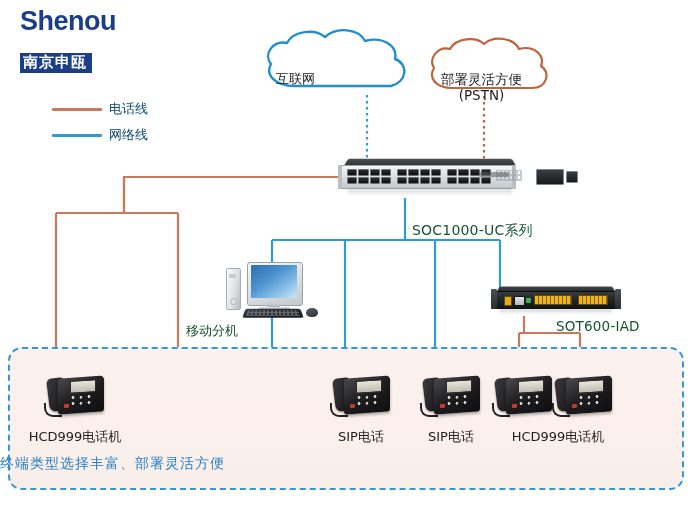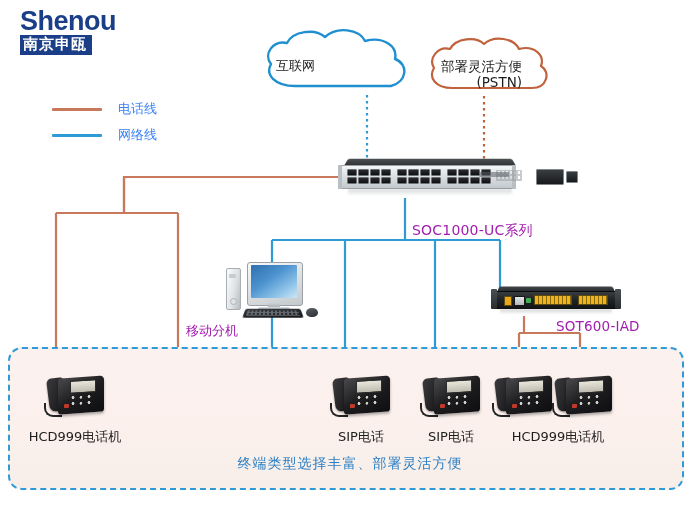--- a/index.html
+++ b/index.html
@@ -13,64 +13,64 @@
   #svgroot{position:absolute;left:0;top:0;width:700px;height:513px;}
 
   
   .logo{position:absolute;left:20px;top:8px;width:160px;}
   .logo-en{
     font-family:"Liberation Sans",sans-serif;
     font-weight:bold;font-size:27px;color:#1a3f88;
     letter-spacing:-0.5px;line-height:1;
   }
   .logo-cn{
-    margin-top:0;display:inline-block;
+    margin-top:18px;display:inline-block;
     background:#1a3f88;color:#ffffff;
     font-family:"DejaVu Sans",sans-serif;
     font-weight:bold;font-size:15px;letter-spacing:1px;
     padding:1px 5px 2px 3px;line-height:1.15;
   }
 
   
   .legend{position:absolute;left:52px;top:96px;}
   .legend-row{display:flex;align-items:center;height:26px;}
   .legend-line{width:50px;height:3px;border-radius:1px;}
   .legend-label{
-    margin-left:16px;font-family:"DejaVu Sans",sans-serif;
-    font-size:13px;color:#3b82f6;white-space:nowrap;
+    margin-left:7px;font-family:"DejaVu Sans",sans-serif;
+    font-size:13px;color:#0c4a6e;white-space:nowrap;
   }
 
   
   .cloud-text{
-    position:absolute;text-align:right;
+    position:absolute;text-align:center;
     font-family:"DejaVu Sans",sans-serif;
-    color:#1d1d1d;line-height:1.22;white-space:nowrap;
+    color:#1d1d1d;line-height:1.22;white-space:nowrap;margin-top:13px;
   }
   .cloud-a-1{left:276px;top:58px;font-size:13px;}
   .cloud-a-2{left:330px;top:50px;font-size:13.5px;}
   .cloud-b-1{left:441px;top:58px;font-size:13.5px;}
 
   
   .dev-label{
     position:absolute;font-family:"DejaVu Sans",sans-serif;
-    color:#a21caf;white-space:nowrap;
+    color:#14532d;white-space:nowrap;
   }
   .lbl-soc{left:412px;top:222px;font-size:14px;letter-spacing:0.2px;}
   .lbl-iad{left:556px;top:318px;font-size:13.5px;letter-spacing:0.2px;}
   .lbl-pc{left:186px;top:322px;font-size:13px;}
 
   
   #zone{
     position:absolute;left:8px;top:347px;width:676px;height:143px;
     border:2px dashed #2e9bd6;border-radius:14px;
     background:linear-gradient(180deg,#fbf1ee 0%,#fbf0ec 55%,#f7eeea 100%);
     box-sizing:border-box;
   }
   .zone-caption{
-    position:absolute;left:0;top:455px;width:700px;text-align:center;
+    position:absolute;left:0;top:455px;width:700px;
     font-family:"DejaVu Sans",sans-serif;font-size:14px;
     color:#2a7fc4;letter-spacing:1px;
   }
 
   
   .term{position:absolute;text-align:center;}
   .term-art{position:relative;margin:0 auto;}
   .term-name{
     font-family:"DejaVu Sans",sans-serif;font-size:13px;
     color:#1d1d1d;white-space:nowrap;line-height:1.18;

